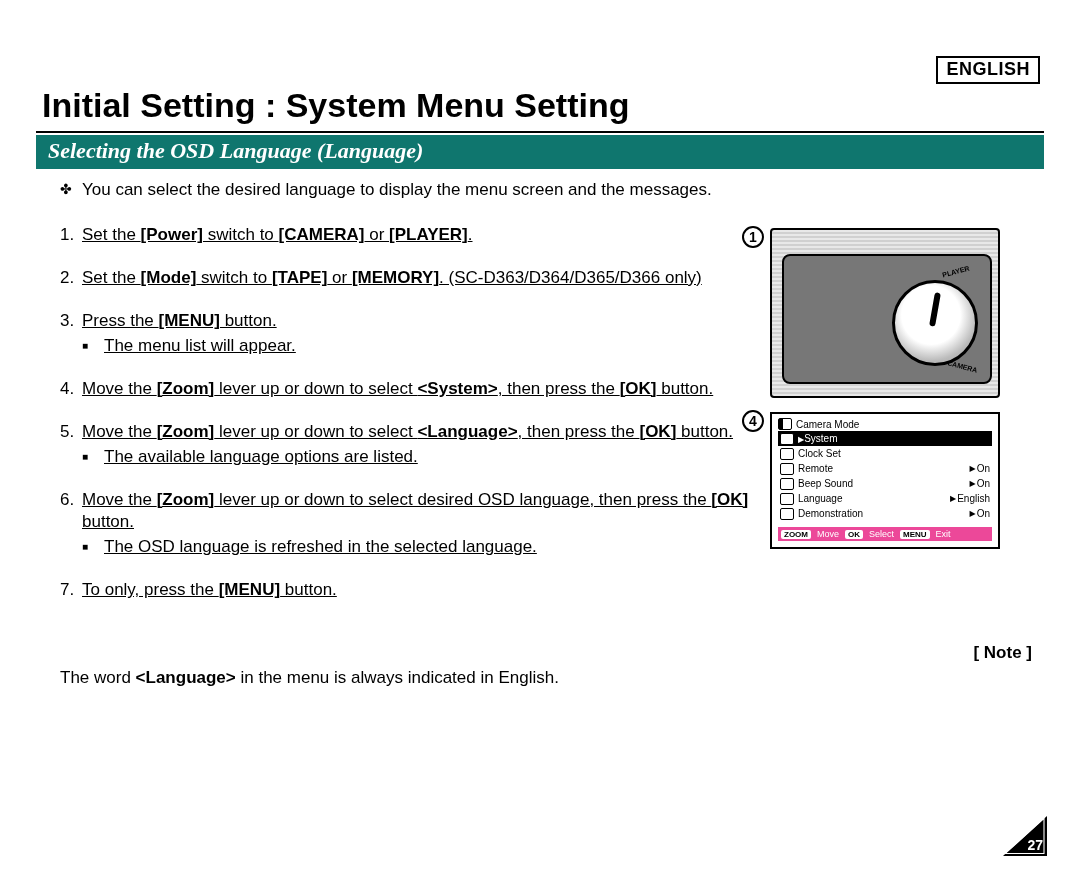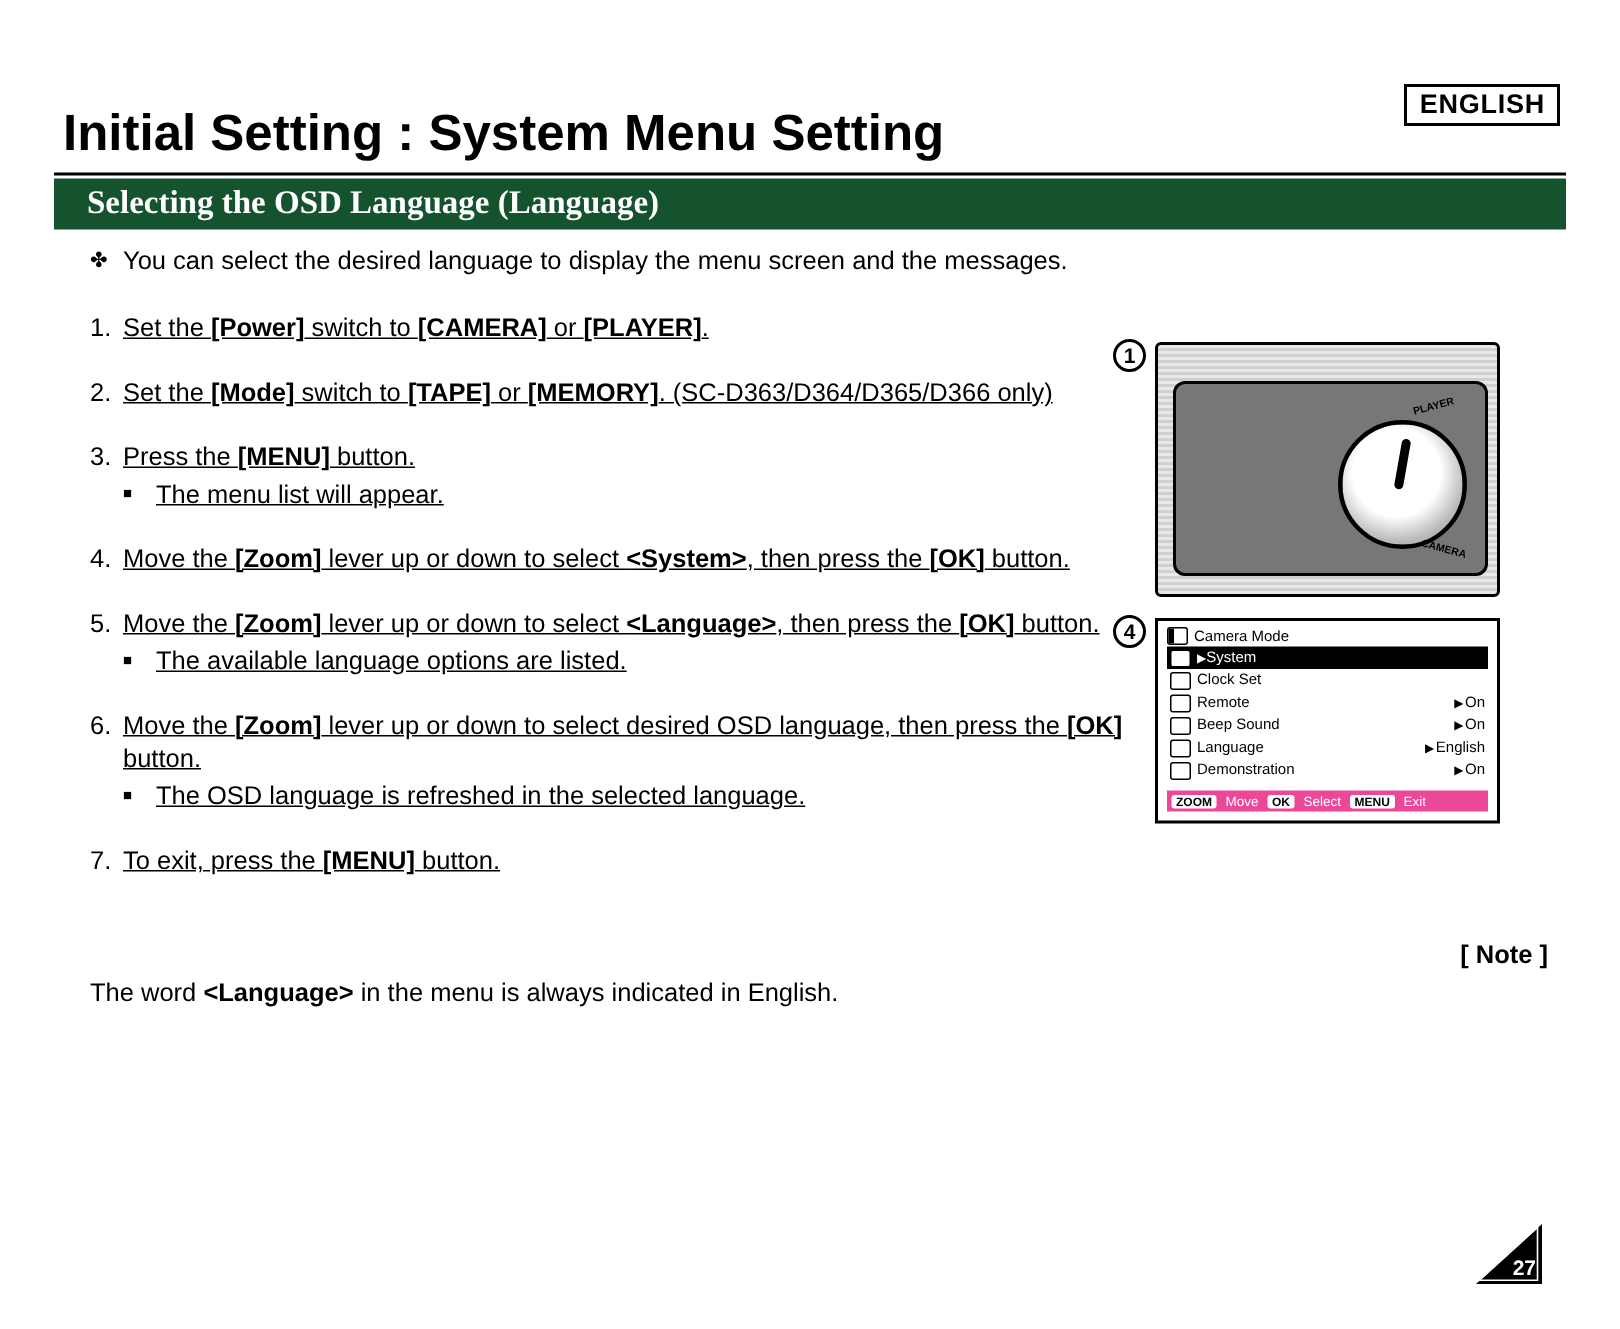--- a/index.html
+++ b/index.html
@@ -16,35 +16,36 @@
     right: 40px;
     border: 2px solid #000;
     padding: 1px 8px 2px 8px;
     font-weight: bold;
     font-size: 18px;
     letter-spacing: 0.5px;
   }
   .main-title {
     font-size: 34px;
     font-weight: bold;
-    margin-top: 22px;
+    margin-top: 38px;
     margin-left: 6px;
   }
   .hr-top {
     border: 0;
     border-top: 2px solid #000;
     margin-top: 6px;
   }
   .section-bar {
-    background: #14532d;
+    background: #0f766e;
     color: #fff;
+    font-style: italic;
     font-family: "Times New Roman", serif;
     font-weight: bold;
     font-size: 22px;
-    padding: 3px 10px 5px 22px;
+    padding: 3px 10px 5px 12px;
     margin-top: 2px;
   }
   .content {
     position: relative;
     padding: 10px 12px 0 24px;
     font-size: 17px;
     line-height: 1.35;
   }
   .bullets { list-style: none; padding: 0; margin: 0 0 22px 0; }
   .bullets li { position: relative; padding-left: 22px; }
@@ -176,21 +177,21 @@
     color: #000;
     padding: 0 3px;
     font-weight: bold;
     border-radius: 2px;
     font-size: 8px;
   }
 
   
   .corner {
     position: absolute;
-    right: 52px;
+    right: 33px;
     bottom: 30px;
     width: 44px; height: 40px;
   }
   .corner svg { width: 44px; height: 40px; }
   .corner-num {
     position: absolute;
     right: 4px; bottom: 3px;
     color: #fff;
     font-weight: bold;
     font-size: 14px;
@@ -236,21 +237,21 @@
             <li>The available language options are listed.</li>
           </ul>
       </li>
       <li>
         <span>Move the </span><b>[Zoom]</b><span> lever up or down to select desired OSD language, then press the </span><b>[OK]</b><span> button.</span>
         <ul class="sub">
             <li>The OSD language is refreshed in the selected language.</li>
           </ul>
       </li>
       <li>
-        <span>To exit, press the </span><b>[MENU]</b><span> button.</span>
+        <span>To only, press the </span><b>[MENU]</b><span> button.</span>
       </li>
     </ol>
 
     <div class="note-head">[ Note ]</div>
     <div class="note-body">
       <span>The word </span><b>&lt;Language&gt;</b><span> in the menu is always indicated in English.</span>
     </div>
   </div>
 
   <div class="illus-area">

